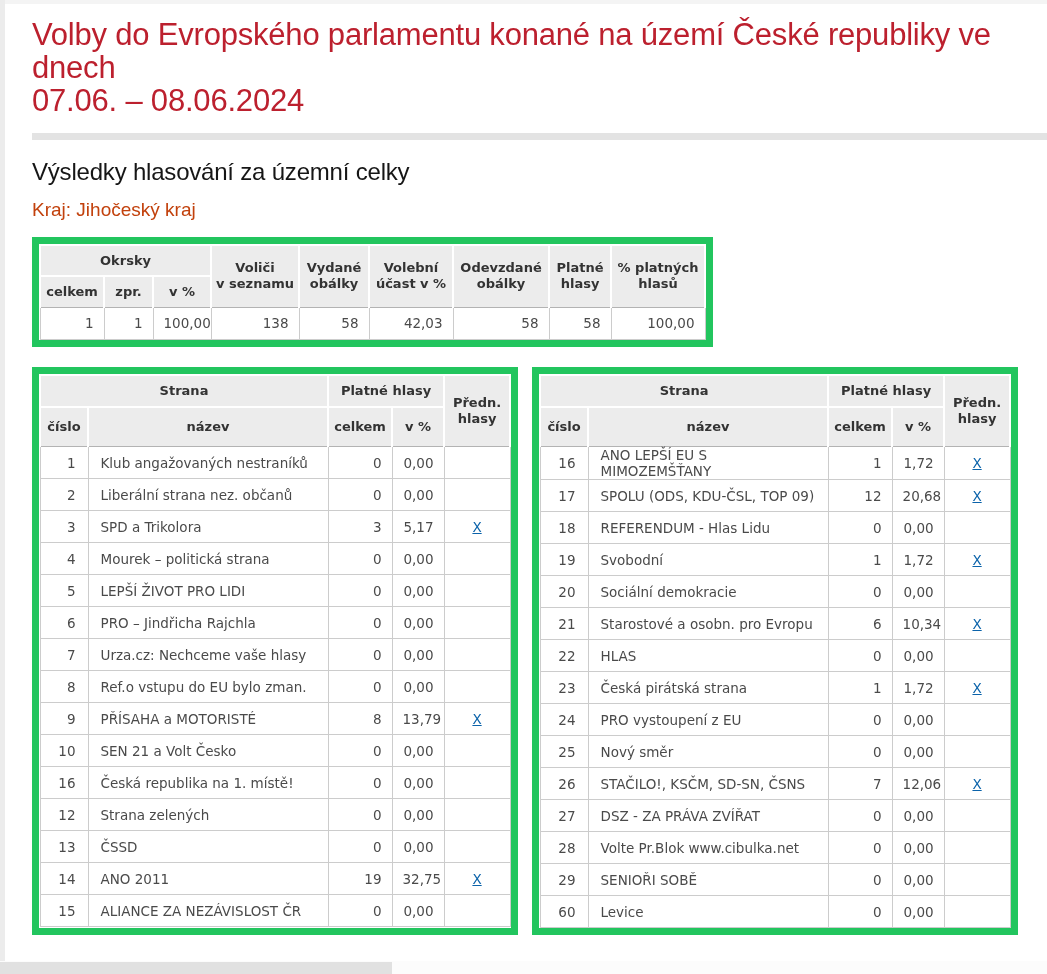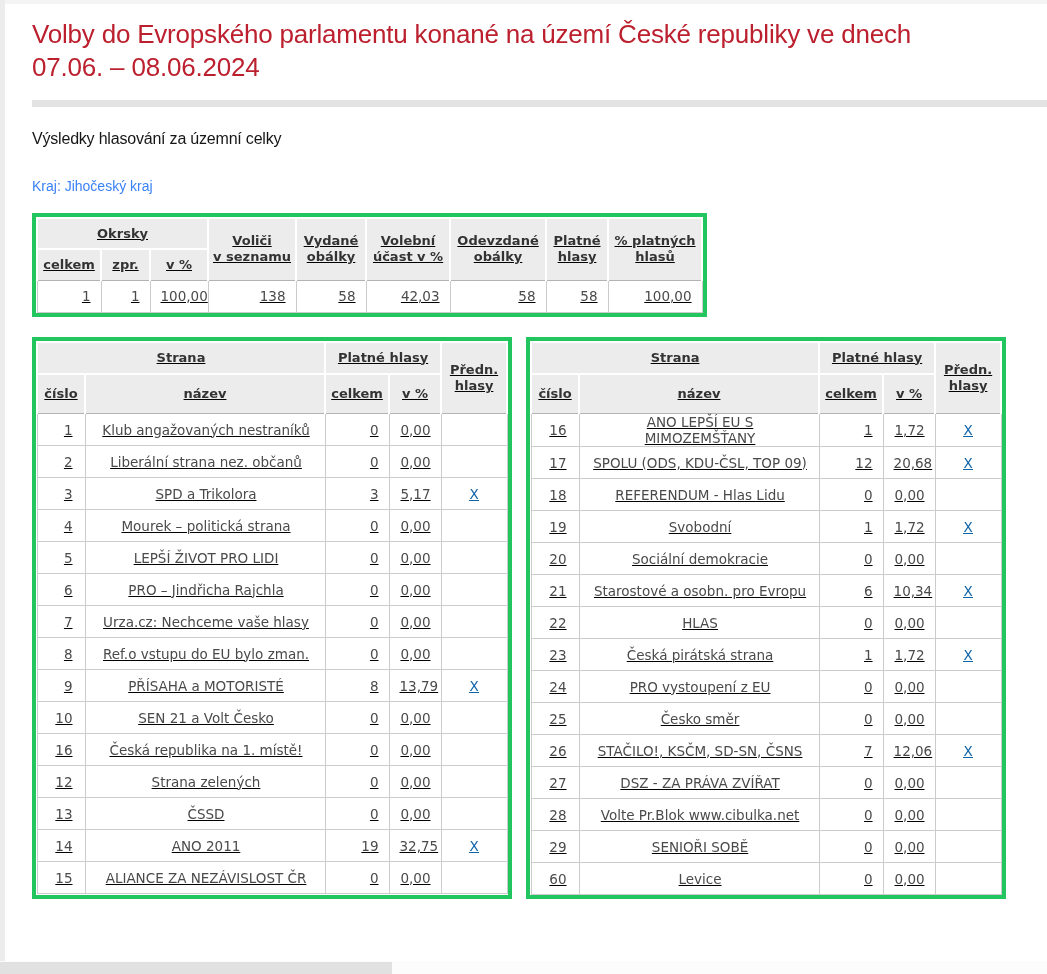--- a/index.html
+++ b/index.html
@@ -20,55 +20,54 @@
     background: #ececec;
   }
   .gutter-top {
     position: absolute; left: 5px; top: 0; right: 0;
     height: 4px; background: #f4f4f4;
   }
   .main { position: absolute; left: 32px; top: 0; width: 1015px; }
 
   h1.title {
     margin: 18px 0 0;
-    font-size: 26px;
+    font-size: 31px;
     line-height: 33px;
     font-weight: 500;
     letter-spacing: -0.2px;
     color: #bc202e;
     white-space: pre-line;
   }
   .divider {
     margin-top: 16px;
     height: 7px;
     width: 1015px;
     background: #e3e3e3;
   }
   h2.section {
     margin: 20px 0 0;
-    font-size: 16px;
+    font-size: 24px;
     line-height: 23px;
     font-weight: 400;
     letter-spacing: -0.2px;
     color: #161616;
   }
   .region-line {
-    margin: 27px 0 0;
-    font-size: 14px;
+    margin: 18px 0 0;
+    font-size: 19px;
     line-height: 18px;
-    color: #3b82f6;
+    color: #c2410c;
   }
 
   .summary-wrap { margin-top: 18px; }
   .tblwrap {
-    border: 4px solid #22c55e;
+    border: 7px solid #22c55e;
     display: inline-block;
     background: #fff;
     vertical-align: top;
-    text-decoration: underline;
   }
   table {
     border-collapse: collapse;
     table-layout: fixed;
     font-family: "DejaVu Sans", "Liberation Sans", sans-serif;
   }
   th {
     background: #ececec;
     border: 2px solid #ffffff;
     font-size: 13px;
@@ -93,21 +92,21 @@
   .sum { width: 665px; }
   .sum th { height: 31px; }
   .sum td { height: 32px; }
 
   .party-section { display: flex; gap: 14px; margin-top: 20px; }
   .party { width: 470px; }
   .party thead tr.h1 th { height: 32px; }
   .party thead tr.h2 th { height: 40px; }
   .party td { height: 32px; }
   .party td.num { text-align: right; padding-right: 12px; }
-  .party td.name { text-align: center; padding-left: 12px; }
+  .party td.name { text-align: left; padding-left: 12px; }
   .party td.pref { text-align: center; }
 
   a.xlink {
     color: #0b63aa;
     text-decoration: underline;
     font-size: 13.5px;
   }
   a.xlink:empty { display: none; }
 
   .hscroll {
@@ -435,21 +434,21 @@
               <tr>
                 <td class="num">24</td>
                 <td class="name">PRO vystoupení z EU</td>
                 <td class="r">0</td>
                 <td class="r">0,00</td>
                 <td class="pref"></td>
               </tr>
 
               <tr>
                 <td class="num">25</td>
-                <td class="name">Česko směr</td>
+                <td class="name">Nový směr</td>
                 <td class="r">0</td>
                 <td class="r">0,00</td>
                 <td class="pref"></td>
               </tr>
 
               <tr>
                 <td class="num">26</td>
                 <td class="name">STAČILO!, KSČM, SD-SN, ČSNS</td>
                 <td class="r">7</td>
                 <td class="r">12,06</td>

